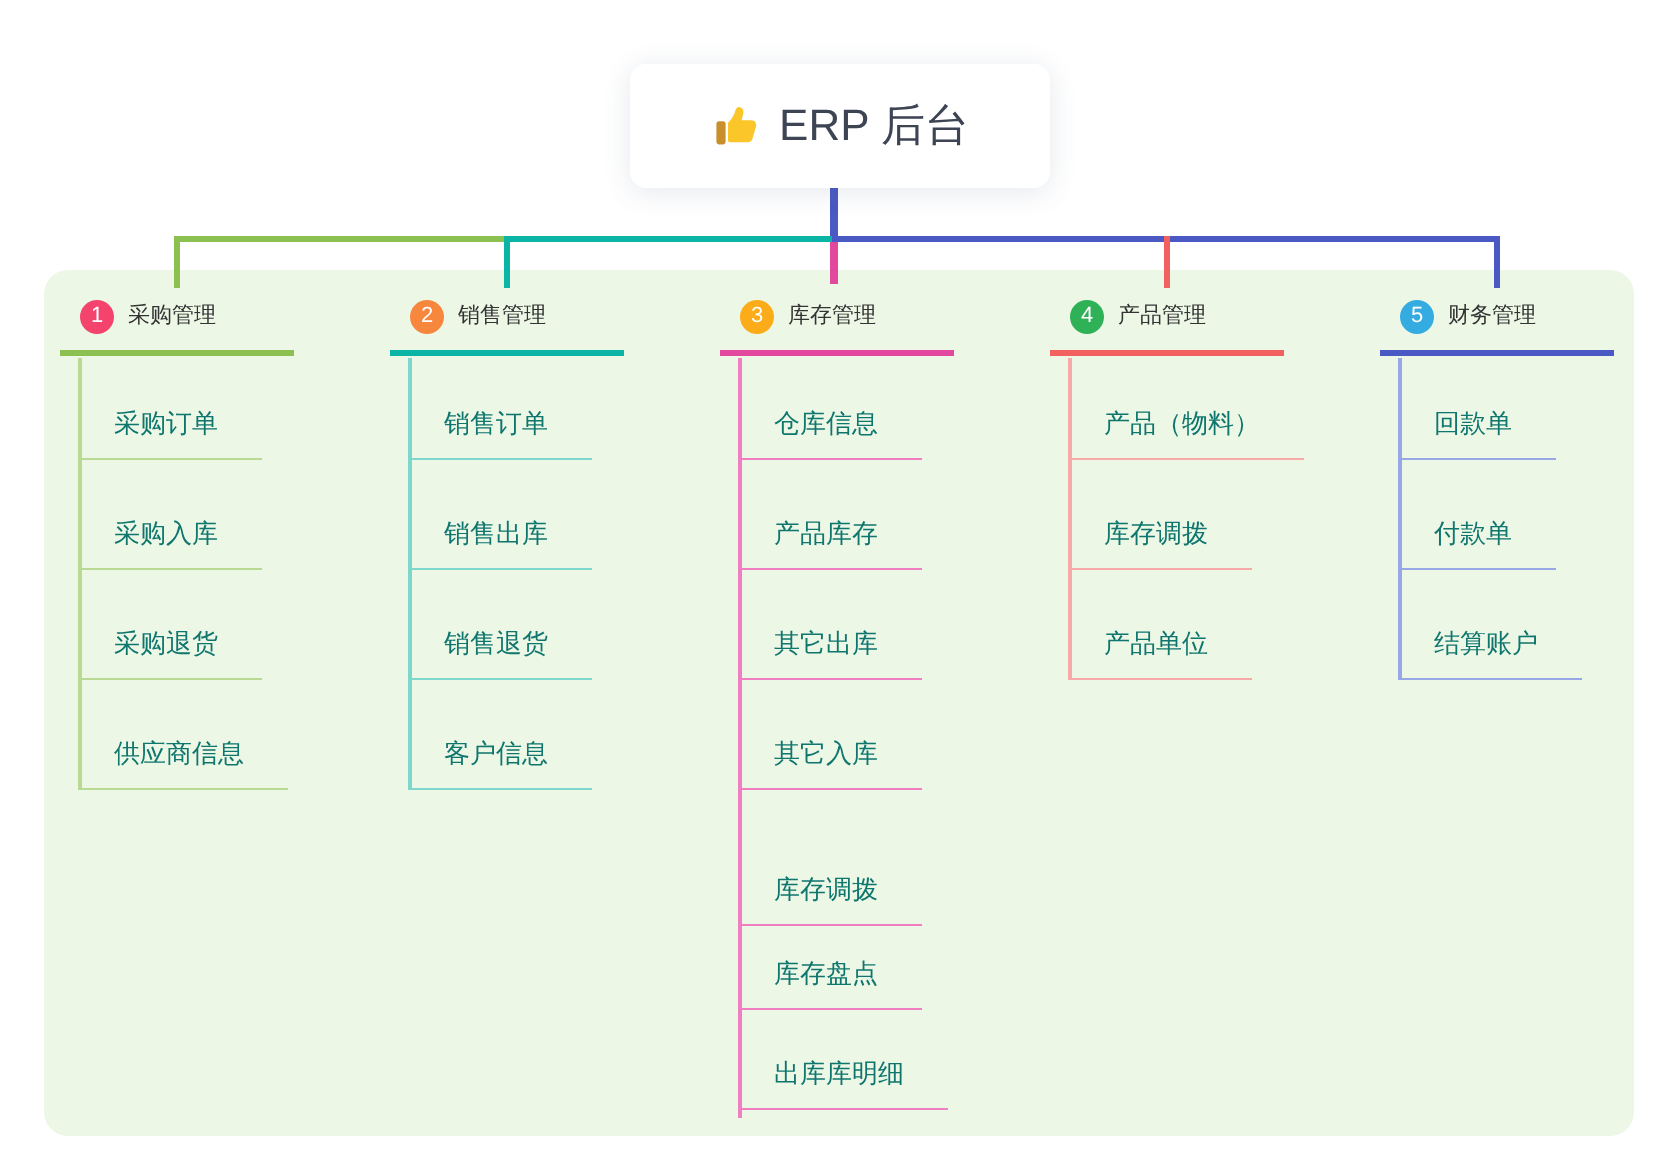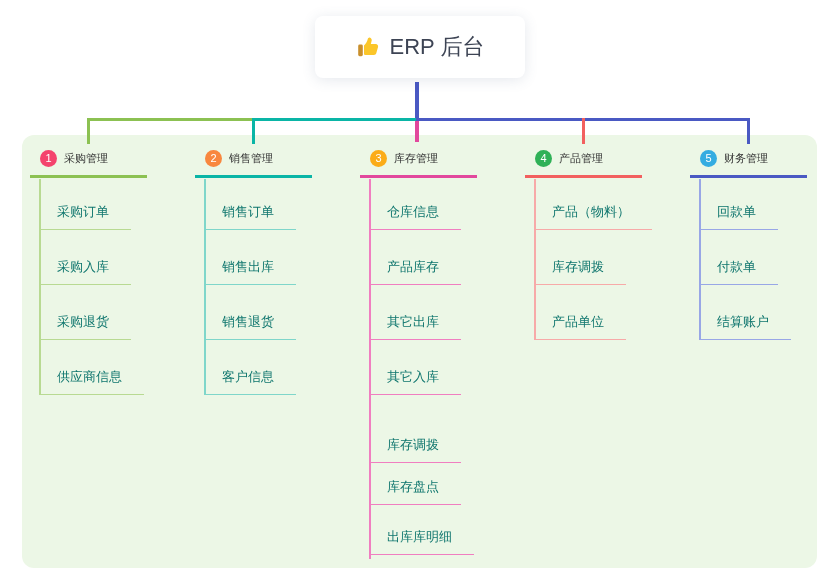--- a/index.html
+++ b/index.html
@@ -6,21 +6,21 @@
   .stage{
     position:relative;width:839px;height:588px;overflow:hidden;background:#ffffff;
     font-family:"Liberation Sans","DejaVu Sans",sans-serif;
   }
   .panel{
     position:absolute;left:22px;top:135px;width:795px;height:433px;
     background:#ecf7e6;border-radius:12px;
   }
   
   .root-card{
-    position:absolute;left:315px;top:16px;width:210px;height:62px;
+    position:absolute;left:315px;top:32px;width:210px;height:62px;
     background:#ffffff;border-radius:8px;
     box-shadow:0 2px 14px rgba(70,90,130,.14);
     display:flex;align-items:center;justify-content:center;gap:10px;
     font-size:22px;font-weight:500;color:#3d4454;
   }
   .root-card svg{display:block;}
   
   .line{position:absolute;}
   .stem   {left:415px;top:82px;width:4px;height:37px;background:#4a59c3;}
   .h-green{left:87px; top:118px;width:167px;height:3px;background:#8cc152;border-top-left-radius:3px;}

